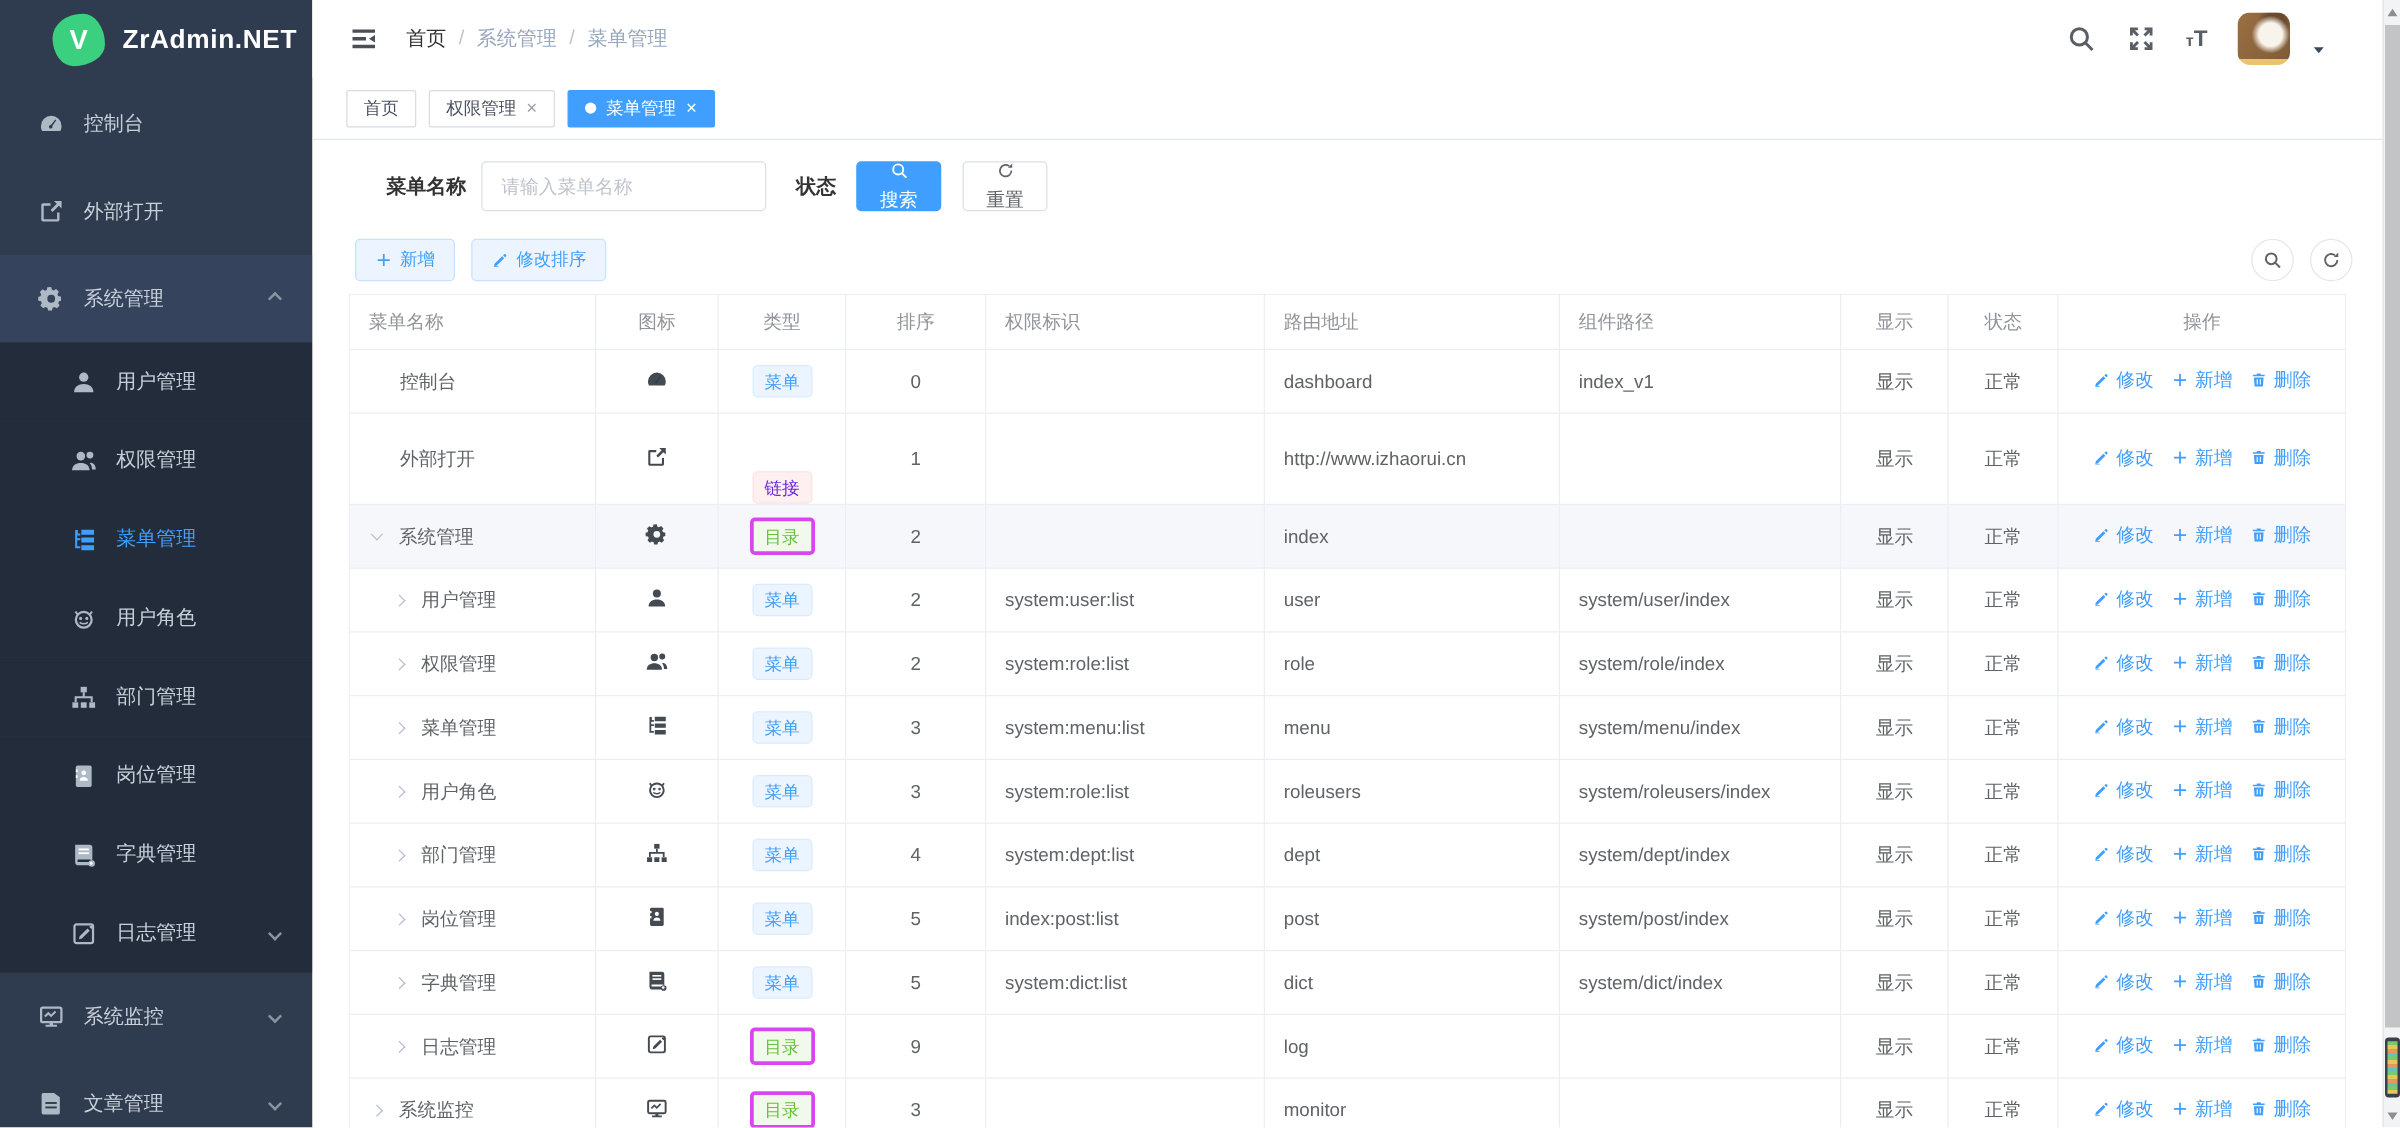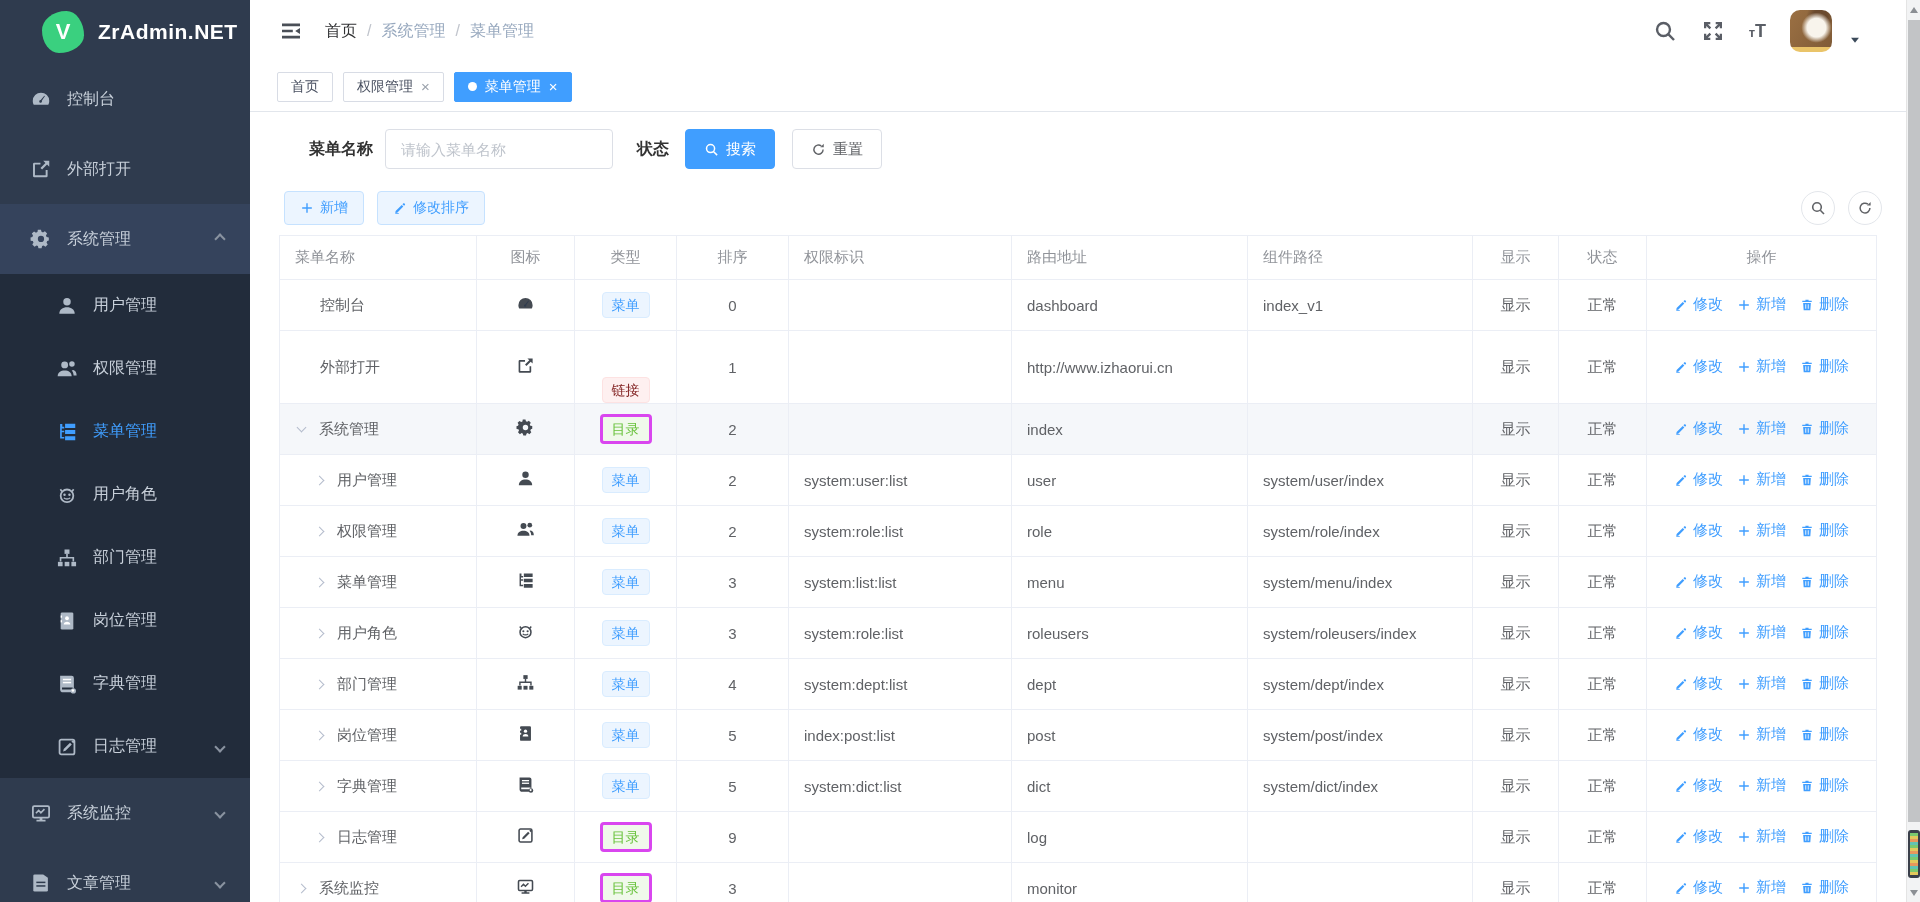--- a/index.html
+++ b/index.html
@@ -71,21 +71,21 @@
   .inp::placeholder { color:#bfc4cc; }
   .select { width:233px; height:40px; border:1px solid #dcdfe6; border-radius:4px;
             margin-left:12px; display:flex; align-items:center; padding:0 15px;
             cursor:pointer; position:relative; }
   .select .ph { color:#bfc4cc; font-size:15px; }
   .sel-chev { position:absolute; right:14px; width:7px; height:7px;
               border-color:#c0c4cc; margin-top:-3px; }
   .ml24 { margin-left:24px; }
   .btn { height:40px; border-radius:4px; font-size:15px; display:inline-flex; align-items:center;
          justify-content:center; gap:7px; cursor:pointer; border:1px solid #dcdfe6; background:#fff;
-         color:#606266; padding:12px 18px; font-family:inherit; }
+         color:#606266; padding:12px 18px; font-family:inherit;flex-direction:column; }
   .btn .ic { width:15px; height:15px; display:inline-flex; }
   .btn-primary { background:#409eff; border-color:#409eff; color:#fff; margin-left:16px; }
   .btn-reset { margin-left:17px; }
 
   
   .toolbar { margin:22px 38px 0 34px; display:flex; align-items:center; }
   .btn-plain { height:34px; padding:0 15px; background:#ecf5ff; border:1px solid #c6e2ff;
                color:#409eff; font-size:14px; border-radius:4px; display:inline-flex;
                align-items:center; gap:6px; cursor:pointer; font-family:inherit; }
   .btn-plain + .btn-plain { margin-left:13px; }
@@ -110,21 +110,21 @@
   .tree-indent { display:inline-block; width:18px; }
   .tree-arrow { width:7px; height:7px; border-right:1.6px solid #b4bccc;
                 border-bottom:1.6px solid #b4bccc; margin-right:14px; cursor:pointer; flex:none; }
   .tree-arrow.right { transform:rotate(-45deg); }
   .tree-arrow.down  { transform:rotate(45deg); margin-top:-3px; }
   tr.highlight td { background:#f5f7fa; }
   .cell-ic { width:19px; height:19px; color:#444a52; display:inline-flex; align-items:center;
              justify-content:center; margin:0 auto; font-size:17px; }
   .badge { display:inline-block; padding:5px 9px; border-radius:4px; font-size:14px; line-height:1; }
   .badge.blue  { background:#ecf5ff; border:1px solid #d9ecff; color:#409eff; }
-  .badge.red   { background:#fef0f0; border:1px solid #fde2e2; color:#7f1d1d;margin-top:46px; }
+  .badge.red   { background:#fef0f0; border:1px solid #fde2e2; color:#6d28d9;margin-top:46px; }
   .badge.green { background:#f0f9eb; border:3px solid #d946ef; color:#67c23a; }
   .op-link { color:#409eff; font-size:15px; display:inline-flex; align-items:center; gap:5px;
              cursor:pointer; }
   .op-link + .op-link { margin-left:14px; }
   .op-link .ic { width:14px; height:14px; display:inline-flex; }
   tr.filler td { height:40px; }
 
   
   .scrollbar { position:absolute; right:0; top:0; width:14px; height:902px; background:#f2f3f4;
                border-left:1px solid #e4e4e4; z-index:10; }
@@ -618,21 +618,21 @@
                   <span>菜单管理</span>
                 </span>
               </td>
               <td class="ta-c"><span class="ic cell-ic">
                   <svg viewBox="0 0 16 16" xmlns="http://www.w3.org/2000/svg">
                     <path fill="currentColor" d="M3 2.2h1.6v2.6H3zM3 4.2h3v1.2H3zM6.6 2h7.4v3H6.6zM3 7h3v1.2H3zM6.6 6.5h7.4v3H6.6zM3 11.6h3v1.2H3zM6.6 11h7.4v3H6.6zM3 4h1.2v8.6H3z"></path>
                   </svg>
                 </span></td>
               <td class="ta-c"><span class="badge blue">菜单</span></td>
               <td class="ta-c">3</td>
-              <td class="ta-l">system:list:list</td>
+              <td class="ta-l">system:menu:list</td>
               <td class="ta-l">menu</td>
               <td class="ta-l">system/menu/index</td>
               <td class="ta-c">显示</td>
               <td class="ta-c">正常</td>
               <td class="ta-c"><span class="op-link"><span class="ic">
                     <svg viewBox="0 0 16 16" xmlns="http://www.w3.org/2000/svg">
                       <path fill="currentColor" d="m3 11.5 7-7 1.8 1.8-7 7-2.2.4zM10.8 3.7l1-1a.8.8 0 0 1 1.1 0l.7.7a.8.8 0 0 1 0 1.1l-1 1zM2.6 13.6h4v.9h-4z"></path>
                     </svg>
                   </span>修改</span><span class="op-link"><span class="ic">
                     <svg viewBox="0 0 16 16" xmlns="http://www.w3.org/2000/svg">

